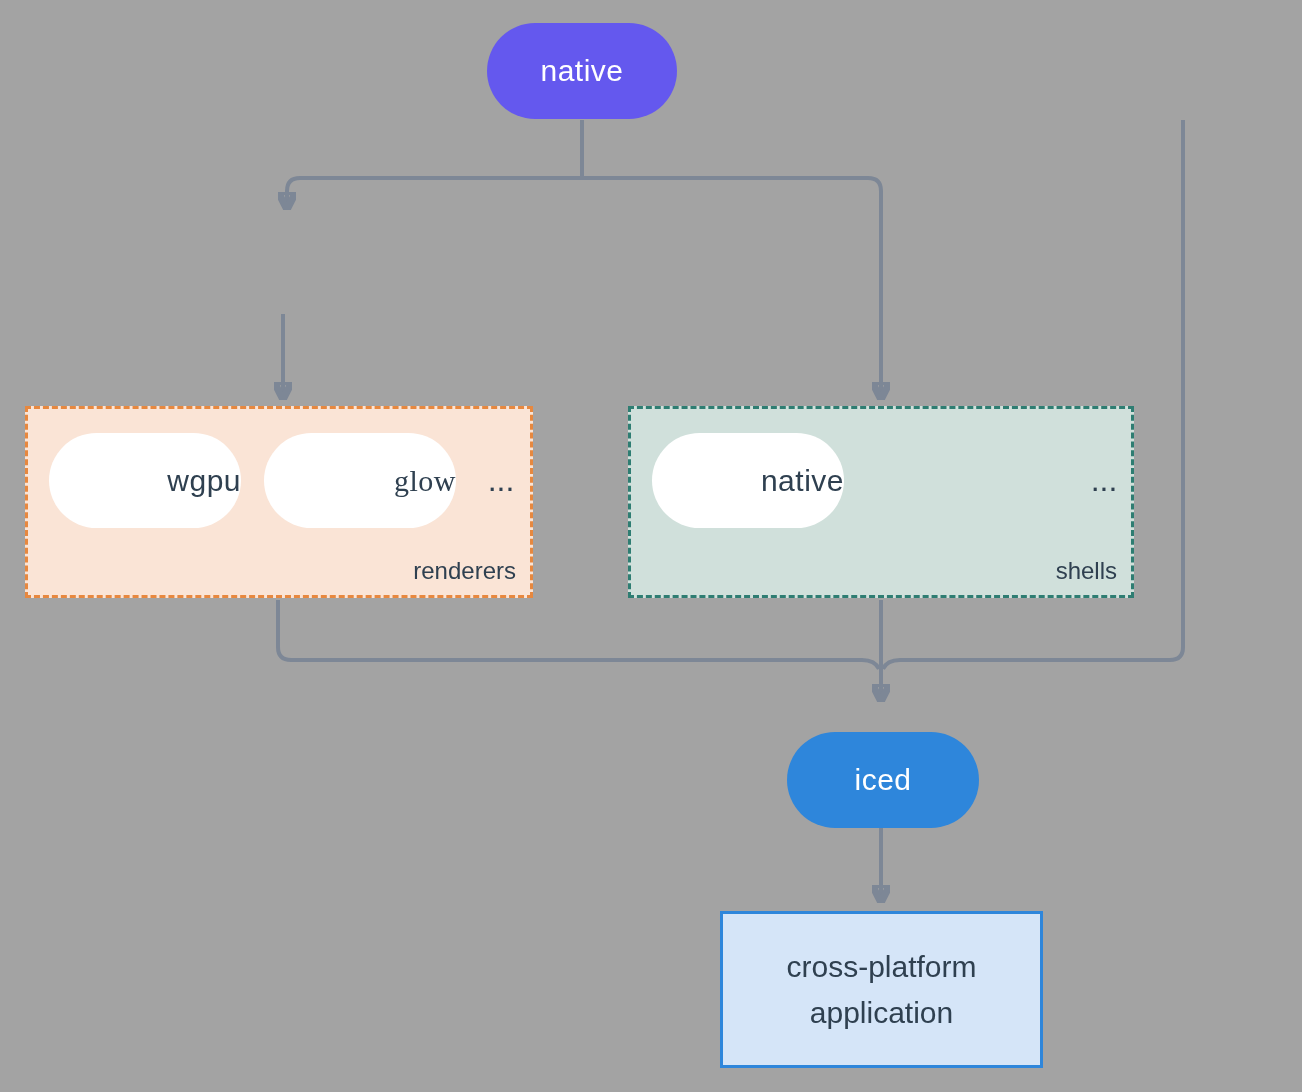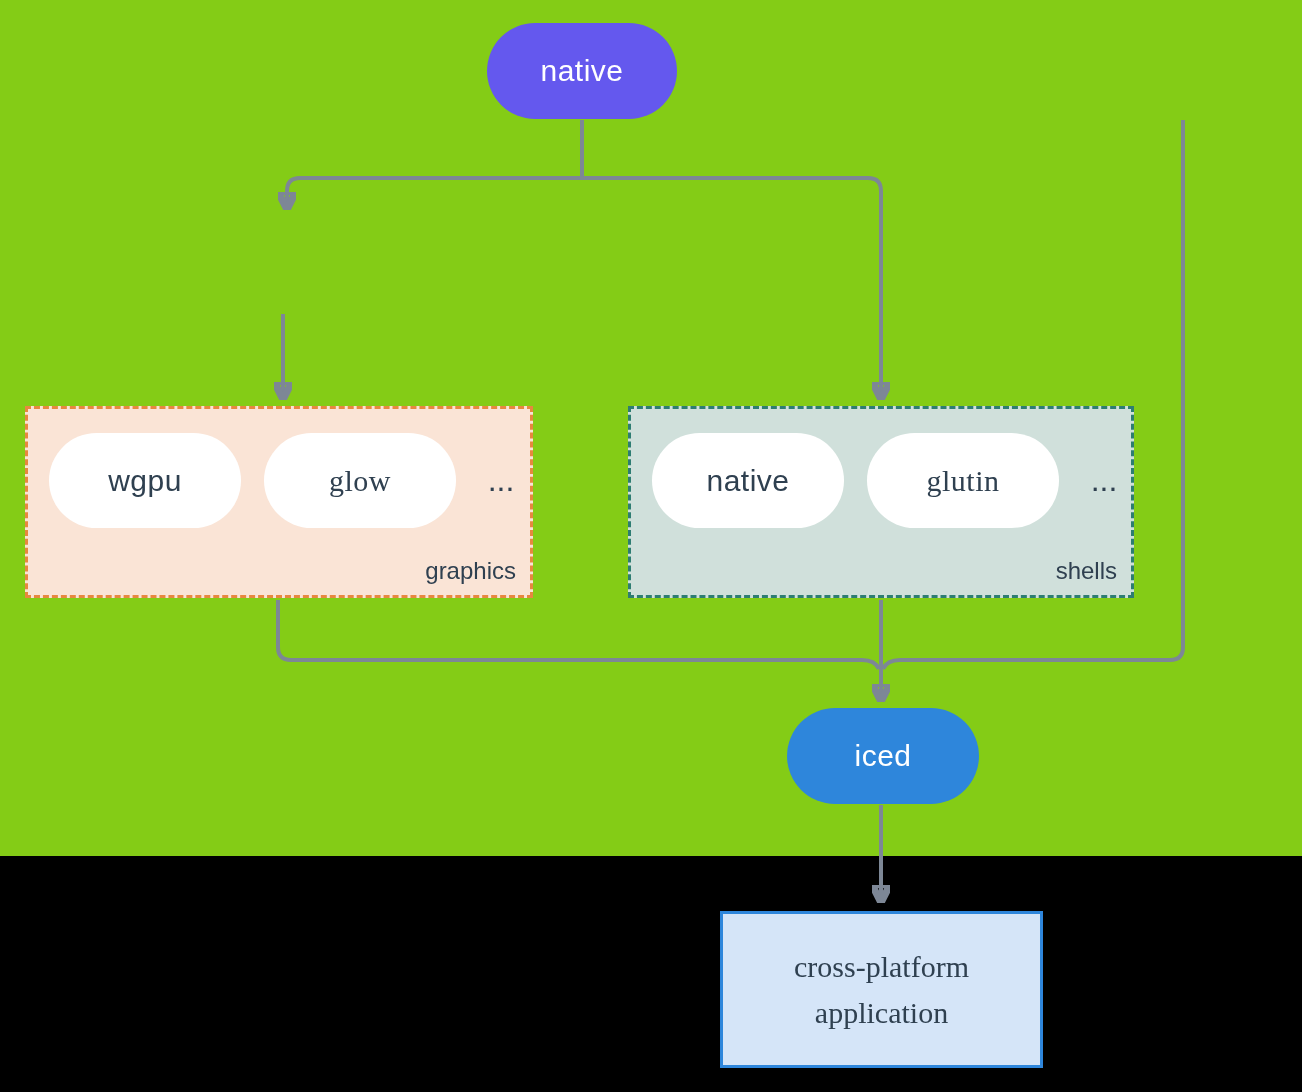--- a/index.html
+++ b/index.html
@@ -7,22 +7,22 @@
     padding: 0;
     background: #000000;
     width: 1302px;
     height: 1092px;
     overflow: hidden;
     font-family: "Liberation Sans", sans-serif;
   }
   .stage {
     position: relative;
     width: 1302px;
-    height: 856px;
-    background: #84cc16;
+    height: 1092px;
+    background: #a3a3a3;
   }
   .connectors {
     position: absolute;
     left: 0; top: 0;
     width: 1302px;
     height: 1092px;
     z-index: 1;
   }
   .connectors path {
     fill: none;
@@ -36,21 +36,21 @@
     display: flex;
     align-items: center;
     justify-content: center;
     font-size: 30px;
     color: #ffffff;
     letter-spacing: 0.5px;
   }
   .pill-native   { left: 487px; top: 23px;  width: 190px; height: 96px; background: #6458ee; }
   .pill-web      { left: 1088px; top: 23px; width: 190px; height: 96px; background: #6458ee; }
   .pill-graphics { left: 187px; top: 215px; width: 192px; height: 97px; background: #e7883f; }
-  .pill-iced     { left: 787px; top: 708px; width: 192px; height: 96px; background: #2e86db; }
+  .pill-iced     { left: 787px; top: 732px; width: 192px; height: 96px; background: #2e86db; }
 
   .group {
     position: absolute;
     z-index: 2;
     width: 508px;
     height: 192px;
     box-sizing: border-box;
   }
   .group-renderers {
     left: 25px; top: 406px;
@@ -65,21 +65,21 @@
   }
   .white-pill {
     position: absolute;
     background: #ffffff;
     border-radius: 48px;
     width: 192px;
     height: 95px;
     top: 24px;
     display: flex;
     align-items: center;
-    justify-content: center;
+    justify-content: flex-end;
     font-size: 30px;
     color: #2f4050;
     letter-spacing: 0.5px;
   }
   .wp-1 { left: 21px; }
   .wp-2 { left: 236px; font-family: Liberation Serif, serif; }
   .ellipsis {
     position: absolute;
     top: 24px;
     left: 448px;
@@ -107,21 +107,20 @@
     background: #d5e5f8;
     border: 3px solid #2e86db;
     display: flex;
     flex-direction: column;
     align-items: center;
     justify-content: center;
     font-size: 30px;
     line-height: 46px;
     color: #2f4050;
     text-align: center;
-    font-family: Liberation Serif, serif;
   }
 </style>
 </head>
 <body>
 
 <div class="stage">
 
   <svg class="connectors" viewBox="0 0 1302 1092" xmlns="http://www.w3.org/2000/svg">
     <defs>
       <marker id="arrow" viewBox="0 0 10 10" refX="8" refY="5" markerWidth="4.5" markerHeight="4.5" orient="auto-start-reverse">
@@ -145,29 +144,26 @@
 
 
   <div class="group group-renderers">
     <div class="white-pill wp-1">
       <span>wgpu</span>
     </div>
     <div class="white-pill wp-2">
       <span>glow</span>
     </div>
     <div class="ellipsis">...</div>
-    <div class="group-label">graphics</div>
+    <div class="group-label">renderers</div>
   </div>
 
   <div class="group group-shells">
     <div class="white-pill wp-1">
       <span>native</span>
-    </div>
-    <div class="white-pill wp-2">
-      <span>glutin</span>
     </div>
     <div class="ellipsis">...</div>
     <div class="group-label">shells</div>
   </div>
 
   <div class="pill pill-iced">
     <span>iced</span>
   </div>
 
   <div class="app-box">

